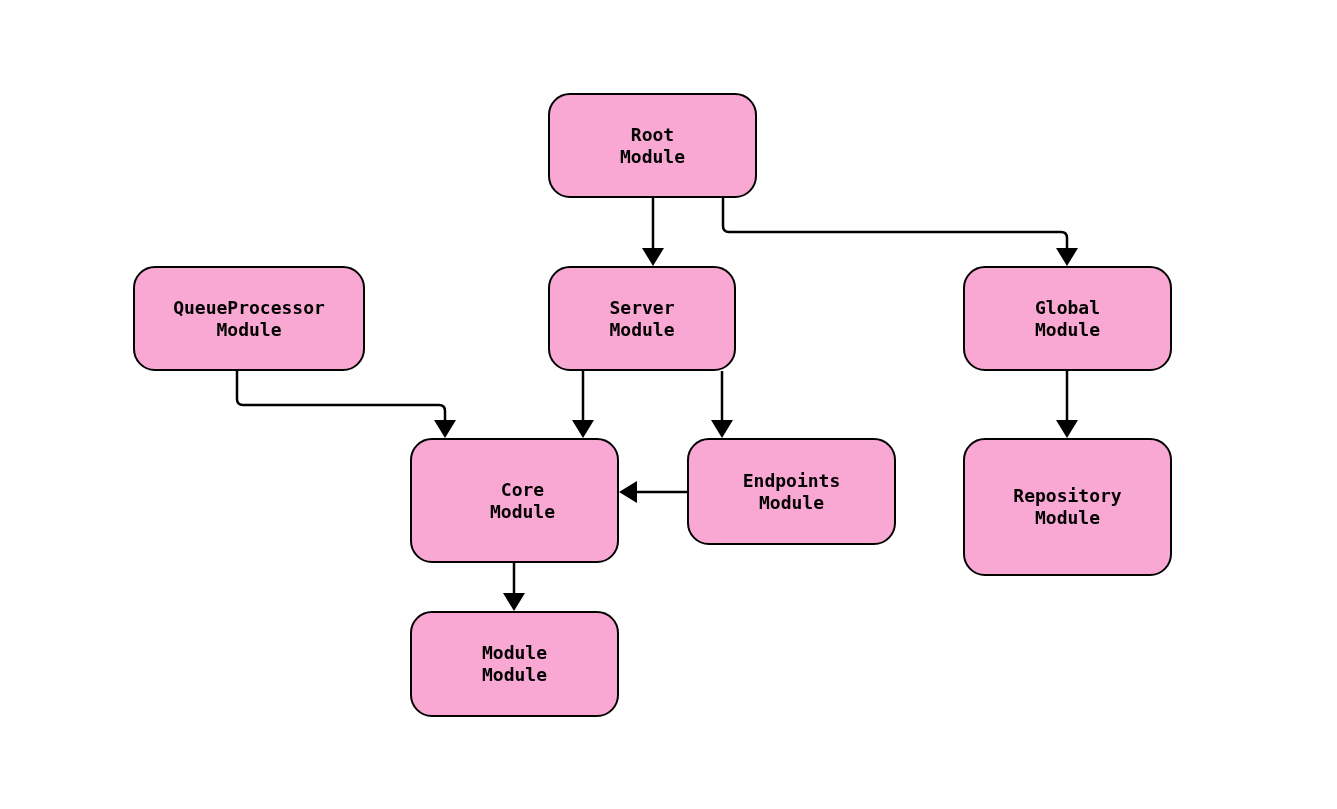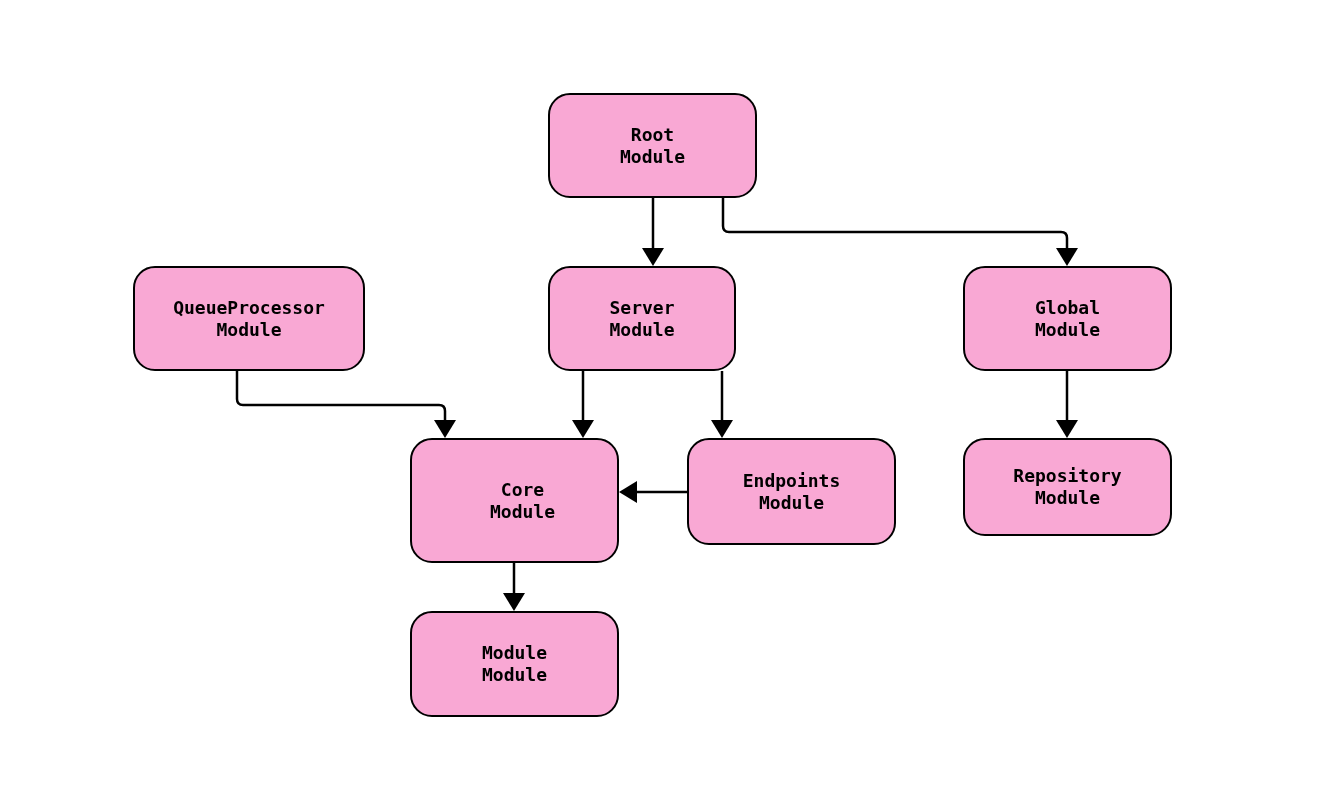--- a/index.html
+++ b/index.html
@@ -38,21 +38,21 @@
     line-height: 22px;
     color: #000000;
   }
   
   #node-root         { left: 548px; top:  93px; width: 209px; height: 105px; }
   #node-queueprocessor { left: 133px; top: 266px; width: 232px; height: 105px; }
   #node-server       { left: 548px; top: 266px; width: 188px; height: 105px; }
   #node-global       { left: 963px; top: 266px; width: 209px; height: 105px; }
   #node-core         { left: 410px; top: 438px; width: 209px; height: 125px; padding-left: 16px; }
   #node-endpoints    { left: 687px; top: 438px; width: 209px; height: 107px; }
-  #node-repository   { left: 963px; top: 438px; width: 209px; height: 98px; }
+  #node-repository   { left: 963px; top: 438px; width: 209px; height: 138px; }
   #node-queue        { left: 410px; top: 611px; width: 209px; height: 106px; }
 
   .edge-line {
     fill: none;
     stroke: #000000;
     stroke-width: 2.5px;
   }
   .edge-head {
     fill: #000000;
     stroke: none;

